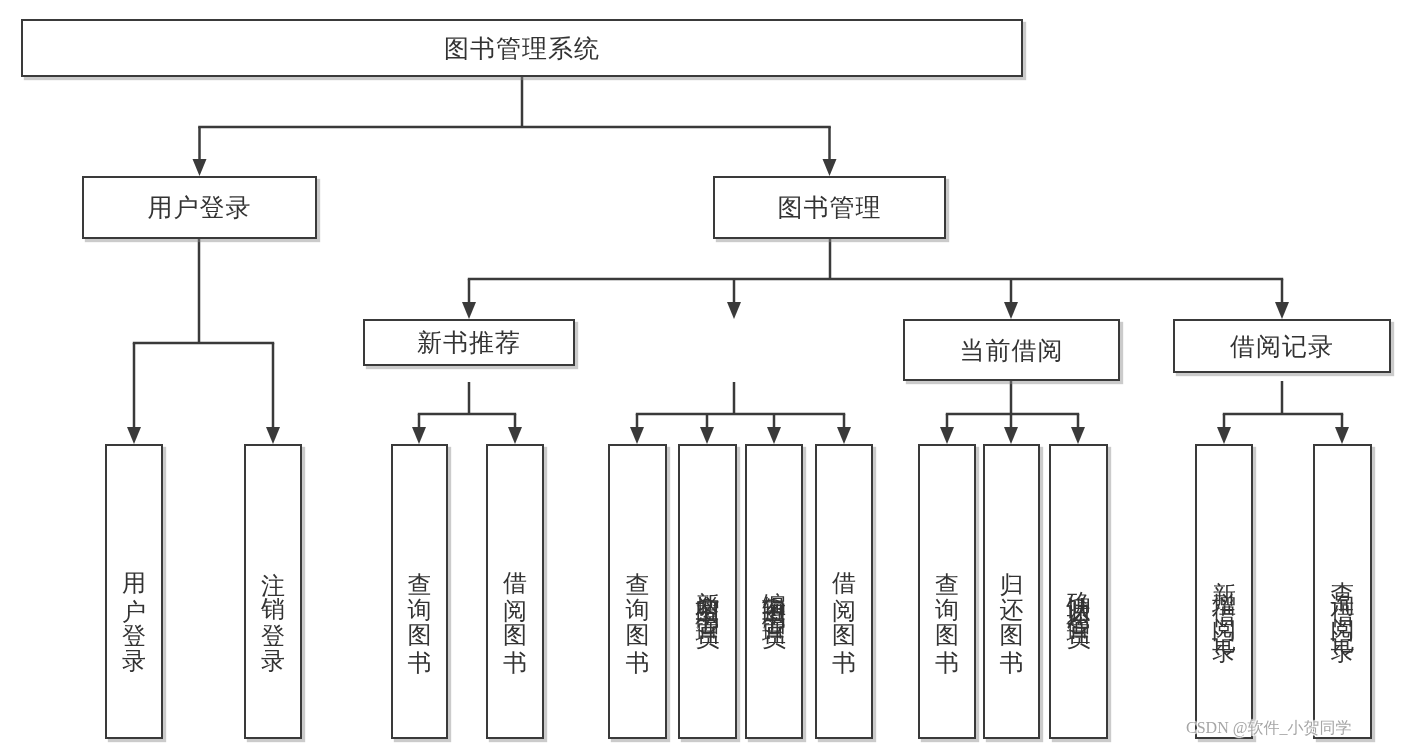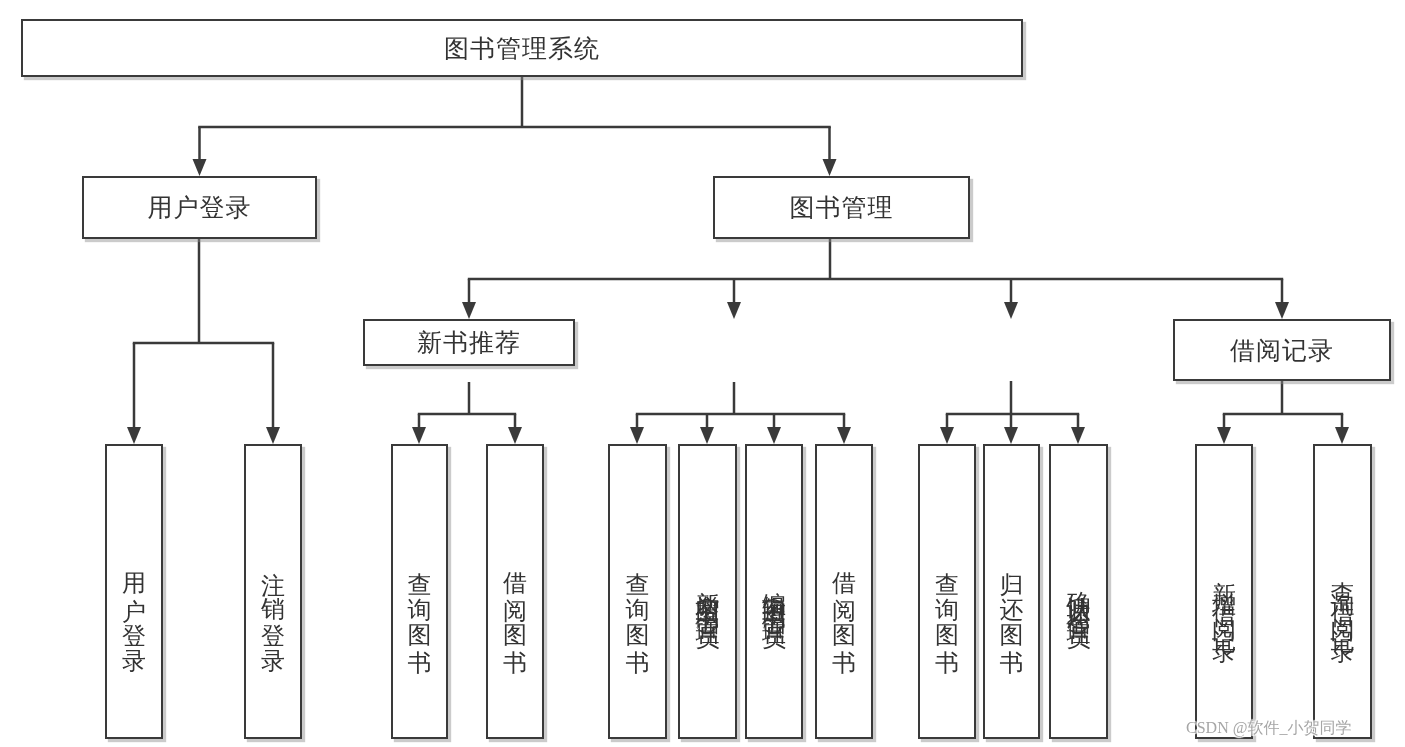--- a/index.html
+++ b/index.html
@@ -114,28 +114,31 @@
     </g>
   </svg>
 
   <div class="box hbox" style="left:21px;top:13px;width:1002px;height:58px">
     <span>图书管理系统</span>
   </div>
 
   <div class="box hbox" style="left:82px;top:170px;width:235px;height:63px">
     <span>用户登录</span>
   </div>
-  <div class="box hbox" style="left:713px;top:170px;width:257px;height:63px">
+  <div class="box hbox" style="left:713px;top:170px;width:233px;height:63px">
     <span>图书管理</span>
   </div>
 
   <div class="box hbox" style="left:363px;top:313px;width:212px;height:47px">
     <span>新书推荐</span>
   </div>
-  <div class="box hbox" style="left:1173px;top:313px;width:218px;height:62px">
+  <div class="box hbox" style="left:903px;top:313px;width:217px;height:62px">
+    <span>当前借阅</span>
+  </div>
+  <div class="box hbox" style="left:1173px;top:313px;width:218px;height:54px">
     <span>借阅记录</span>
   </div>
 
   <div class="box leaf" style="left:105px;width:58px">
     <span class="vlabel ls-loose">用户登录</span>
   </div>
   <div class="box leaf" style="left:244px;width:58px">
     <span class="vlabel ls-loose">注销登录</span>
   </div>
 

